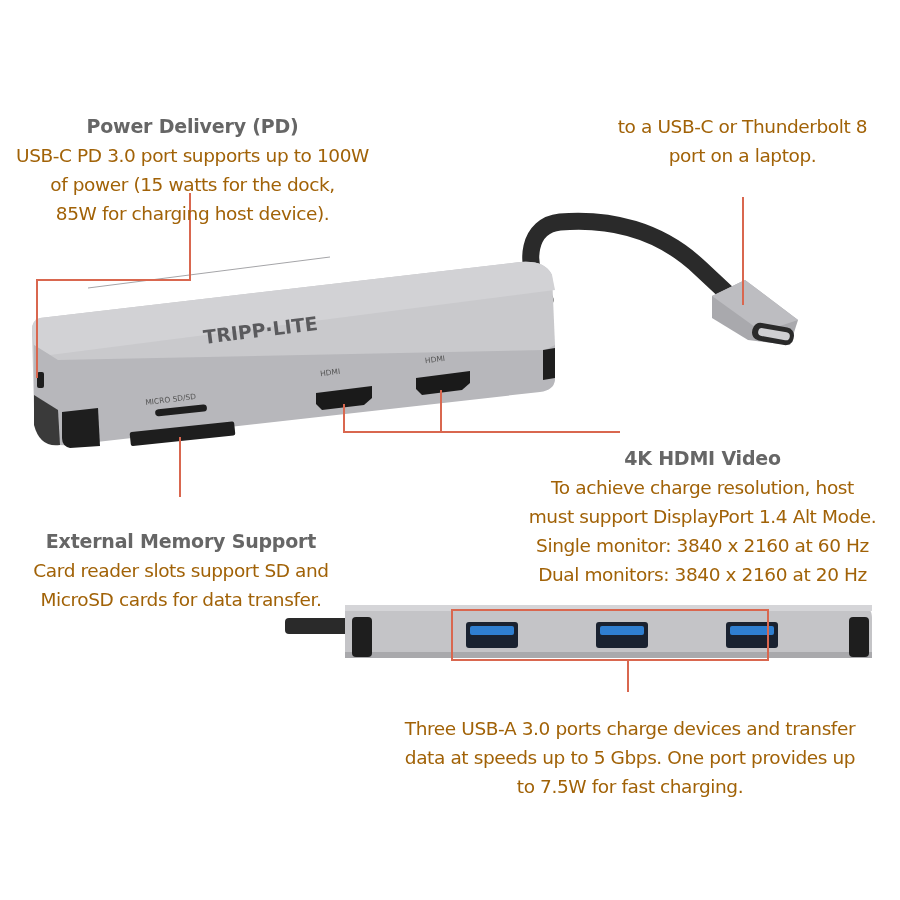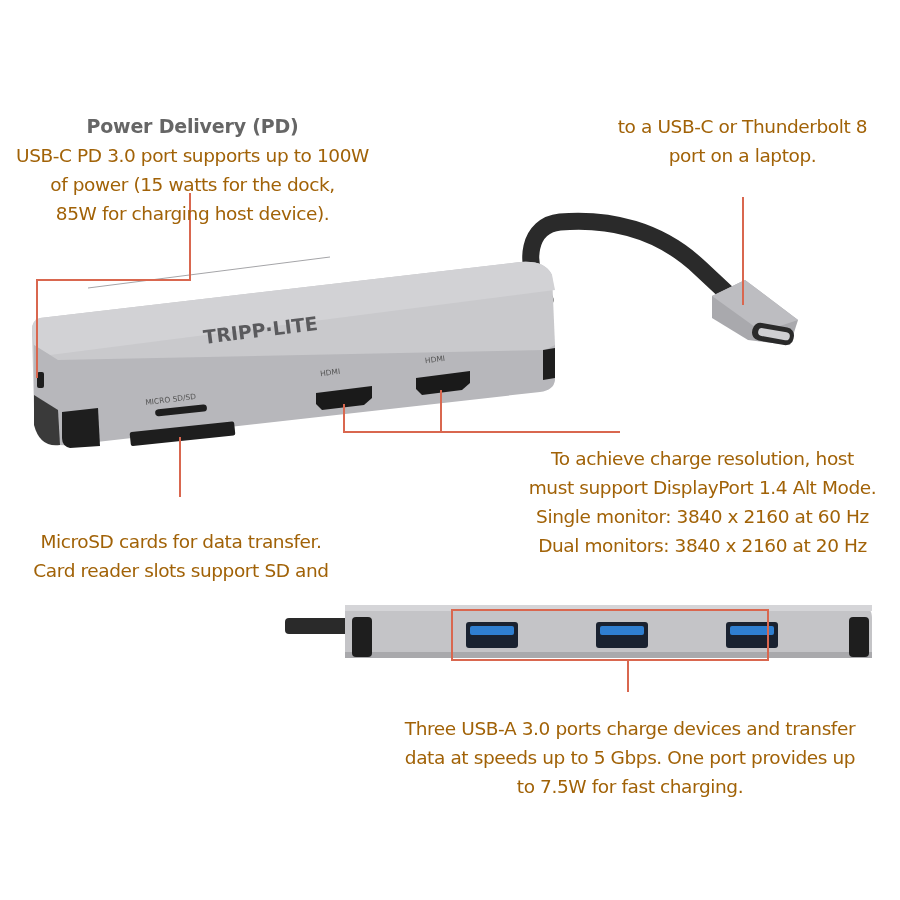--- a/index.html
+++ b/index.html
@@ -93,28 +93,30 @@
   <p>of power (15 watts for the dock,</p>
   <p>85W for charging host device).</p>
 </div>
 
 <div class="callout" style="left:585px; top:88px; width:315px;">
   <p>to a USB-C or Thunderbolt 8</p>
   <p>port on a laptop.</p>
 </div>
 
 <div class="callout" style="left:505px; top:420px; width:395px;">
+  <h2>4K HDMI Video</h2>
   <p>To achieve charge resolution, host</p>
   <p>must support DisplayPort 1.4 Alt Mode.</p>
   <p>Single monitor: 3840 x 2160 at 60 Hz</p>
   <p>Dual monitors: 3840 x 2160 at 20 Hz</p>
 </div>
 
 <div class="callout" style="left:0; top:503px; width:362px;">
+  <h2>External Memory Support</h2>
+  <p>Card reader slots support SD and</p>
   <p>MicroSD cards for data transfer.</p>
-  <p>Card reader slots support SD and</p>
 </div>
 
 <div class="callout" style="left:370px; top:690px; width:520px;">
   <p>Three USB-A 3.0 ports charge devices and transfer</p>
   <p>data at speeds up to 5 Gbps. One port provides up</p>
   <p>to 7.5W for fast charging.</p>
 </div>
 
 </body></html>

